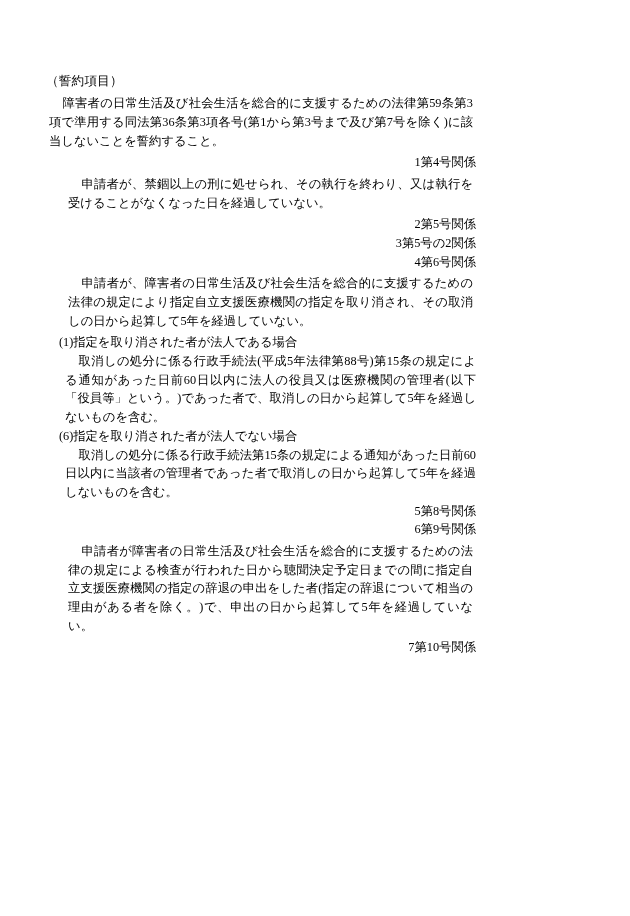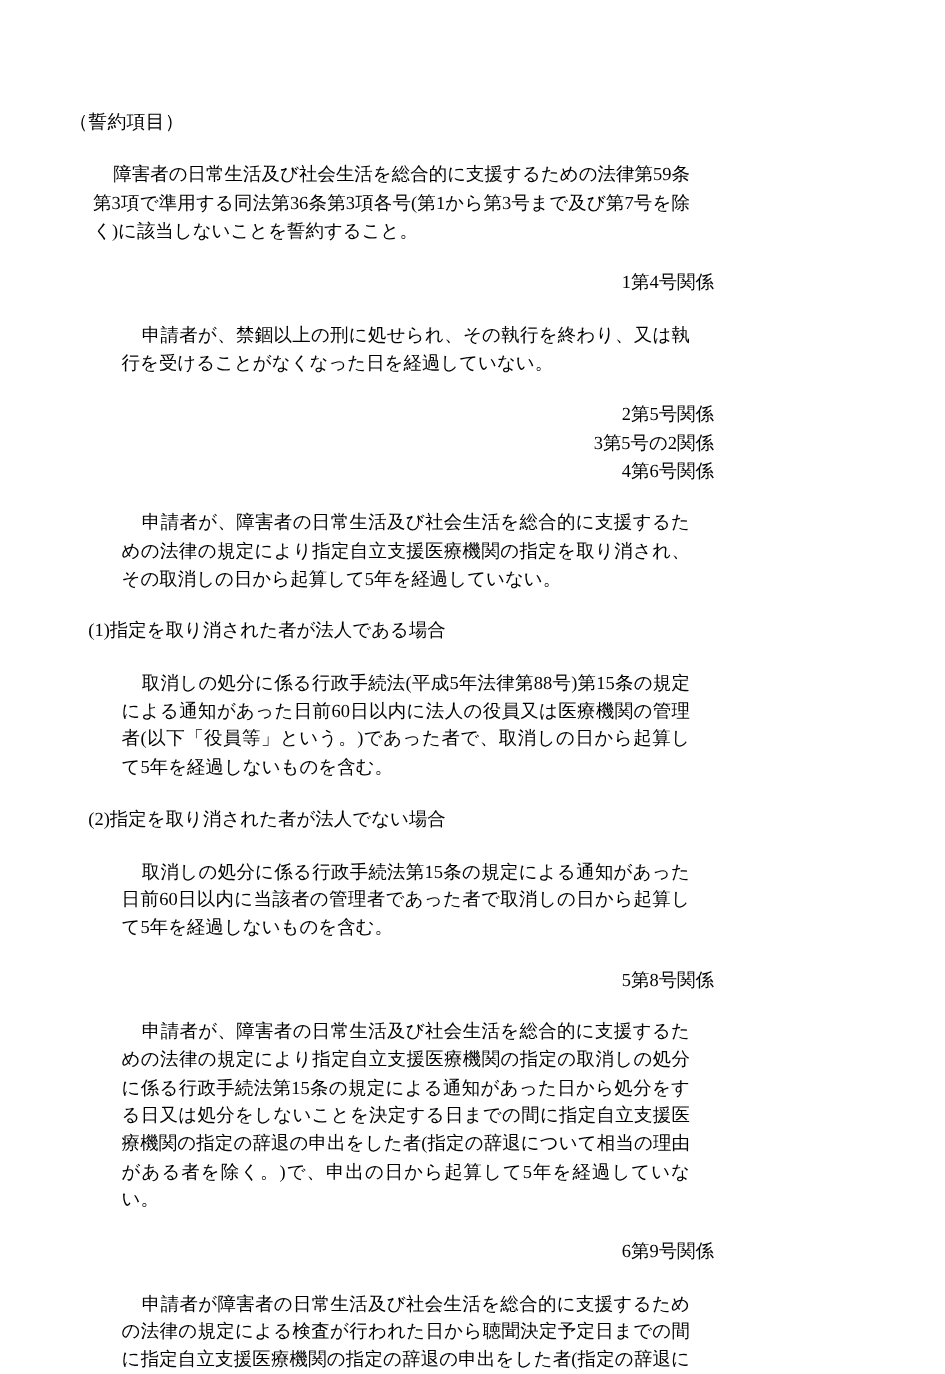--- a/index.html
+++ b/index.html
@@ -21,46 +21,46 @@
     width: 512px;
     height: 916px;
     padding: 72px 36px 0 46px;
   }
   .doc-title {
     margin: 0 0 0 0;
     font-size: 12.6px;
     letter-spacing: 0.2px;
   }
   .para {
-    margin: 16px;
+    margin: 3px;
     text-align: justify;
     text-justify: inter-ideograph;
   }
   .para.indent1 {
     text-indent: 1.1em;
   }
   .section-head {
     margin: 0;
     white-space: pre;
     text-align: right;
   }
   .body-block {
-    margin: 16px;
+    margin: 3px;
     padding-left: 1.55em;
     text-align: justify;
     text-justify: inter-ideograph;
     text-indent: 1.1em;
   }
   .sub-head {
     margin: 0;
     padding-left: 1.05em;
     text-indent: 0;
   }
   .sub-block {
-    margin: 16px;
+    margin: 0;
     padding-left: 1.55em;
     text-align: justify;
     text-justify: inter-ideograph;
     text-indent: 1.1em;
   }
   .num {
     display: inline-block;
     min-width: 1.9em;
   }
 </style>
@@ -77,23 +77,23 @@
   <p class="body-block">申請者が、禁錮以上の刑に処せられ、その執行を終わり、又は執行を受けることがなくなった日を経過していない。</p>
 
   <p class="section-head"><span class="num">2</span><span>第5号関係</span></p>
 
   <p class="section-head"><span class="num">3</span><span>第5号の2関係</span></p>
 
   <p class="section-head"><span class="num">4</span><span>第6号関係</span></p>
   <p class="body-block">申請者が、障害者の日常生活及び社会生活を総合的に支援するための法律の規定により指定自立支援医療機関の指定を取り消され、その取消しの日から起算して5年を経過していない。</p>
   <p class="sub-head">(1)指定を取り消された者が法人である場合</p>
   <p class="sub-block">取消しの処分に係る行政手続法(平成5年法律第88号)第15条の規定による通知があった日前60日以内に法人の役員又は医療機関の管理者(以下「役員等」という。)であった者で、取消しの日から起算して5年を経過しないものを含む。</p>
-  <p class="sub-head">(2)指定を取り消された者が法人でない場合</p>
+  <p class="sub-head">(6)指定を取り消された者が法人でない場合</p>
   <p class="sub-block">取消しの処分に係る行政手続法第15条の規定による通知があった日前60日以内に当該者の管理者であった者で取消しの日から起算して5年を経過しないものを含む。</p>
 
   <p class="section-head"><span class="num">5</span><span>第8号関係</span></p>
-  <p class="body-block">申請者が、障害者の日常生活及び社会生活を総合的に支援するための法律の規定により指定自立支援医療機関の指定の取消しの処分に係る行政手続法第15条の規定による通知があった日から処分をする日又は処分をしないことを決定する日までの間に指定自立支援医療機関の指定の辞退の申出をした者(指定の辞退について相当の理由がある者を除く。)で、申出の日から起算して5年を経過していない。</p>
 
   <p class="section-head"><span class="num">6</span><span>第9号関係</span></p>
   <p class="body-block">申請者が障害者の日常生活及び社会生活を総合的に支援するための法律の規定による検査が行われた日から聴聞決定予定日までの間に指定自立支援医療機関の指定の辞退の申出をした者(指定の辞退について相当の理由がある者を除く。)で、申出の日から起算して5年を経過していない。</p>
 
+  <p class="section-head"><span class="num">7</span><span>第10号関係</span></p>
 
 </div>
 
 </body></html>

